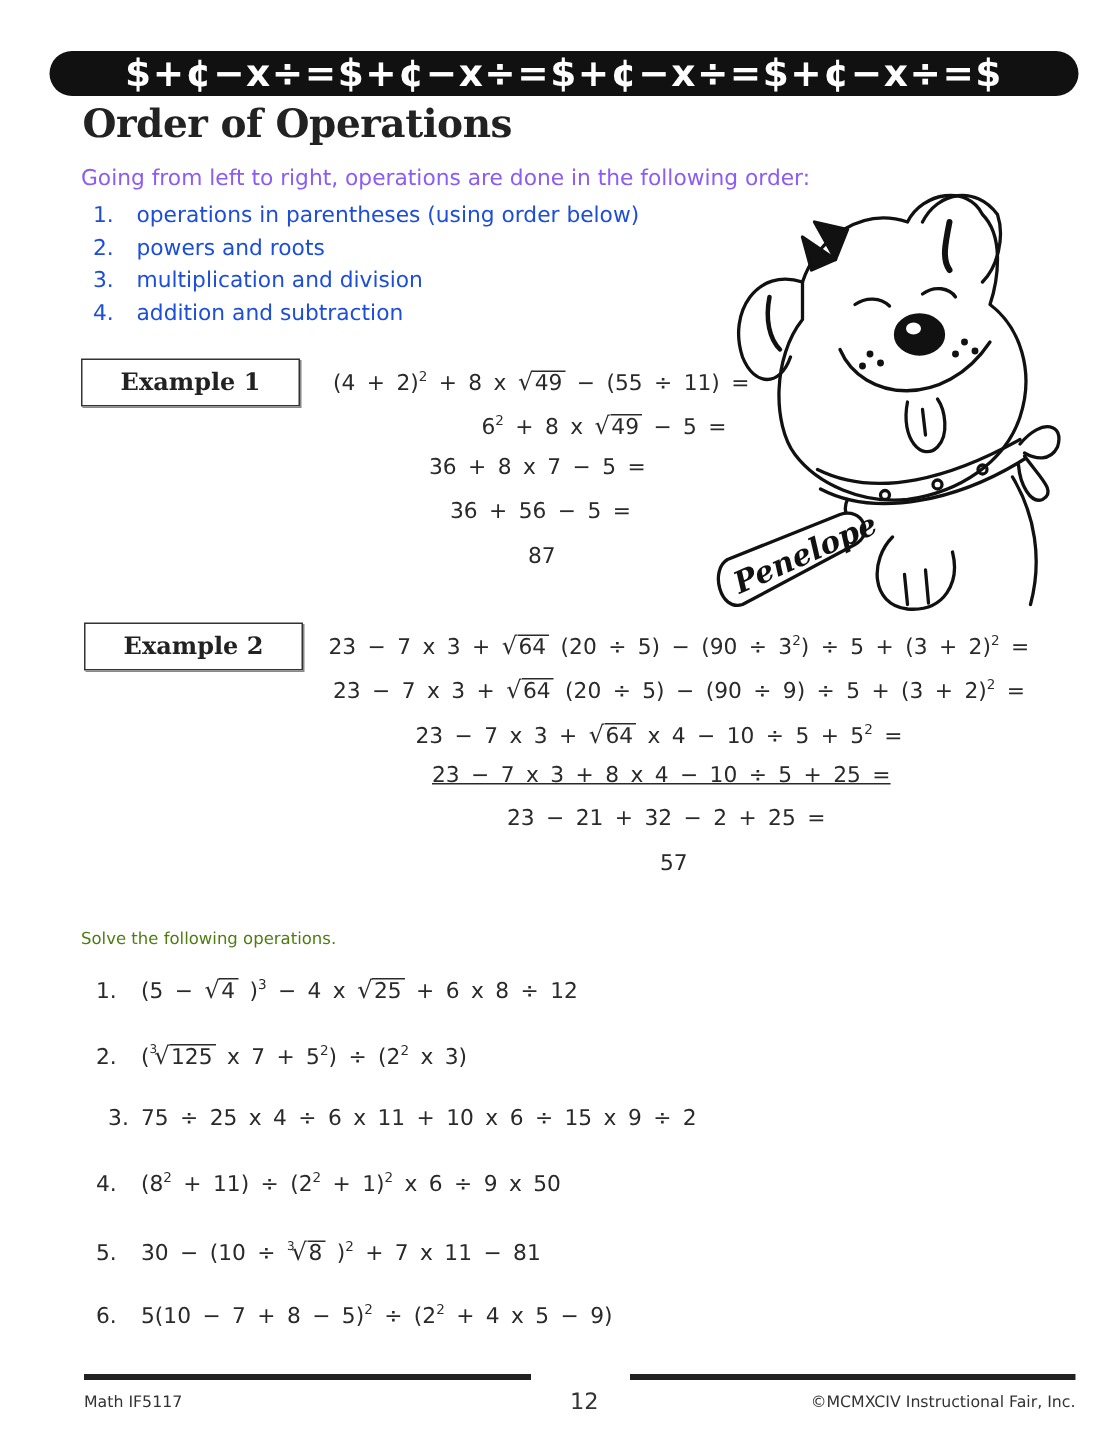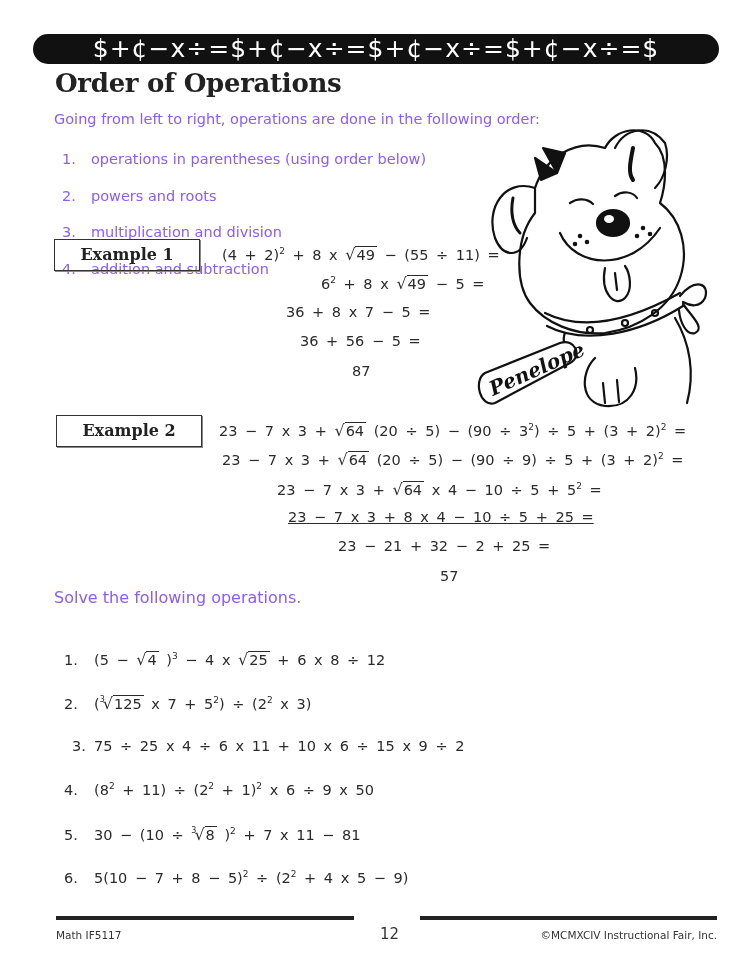--- a/index.html
+++ b/index.html
@@ -1,33 +1,33 @@
 <!DOCTYPE html>
 <html><head>
 <meta charset="utf-8">
 <style>
   html, body { margin:0; padding:0; }
   body { width:745px; height:970px; background:#ffffff; position:relative; overflow:hidden;
          font-family:"DejaVu Sans", sans-serif; color:#1e1e1e; }
   .banner { position:absolute; left:33px; top:34px; width:686px; height:30px; background:#111;
-            border-radius:15px; color:#fff; font-family:"DejaVu Sans", sans-serif; font-weight:normal;
+            border-radius:15px; color:#fff; font-family:"DejaVu Sans", sans-serif; font-weight:bold;
             font-size:25px; line-height:30px; text-align:center; letter-spacing:1px; white-space:nowrap; overflow:hidden; }
   .title { position:absolute; left:55px; top:68px; font-family:"DejaVu Serif", serif; font-weight:bold;
            font-size:26px; color:#222; letter-spacing:-0.3px; }
   .intro { position:absolute; left:54px; top:111px; font-size:14.5px; color:#8b5cf6; }
   .order-list { position:absolute; left:62px; top:134px; margin:0; padding:0; list-style:none; }
-  .order-list li { font-size:14.5px; line-height:21.5px; color:#8b5cf6;margin-top:15px; }
+  .order-list li { font-size:14.5px; line-height:21.5px; color:#1d4ed8; }
   .order-list .num { display:inline-block; width:29px; }
   .exbox { position:absolute; width:144px; height:30px; border:1.5px solid #333;
            box-shadow:1px 1px 0 #888; font-family:"DejaVu Serif", serif; font-weight:bold; font-size:16px;
            line-height:30px; text-align:center; color:#222; }
   .eq { position:absolute; font-size:14.5px; color:#2a2a2a; white-space:nowrap; text-align:center; word-spacing:3px; }
   .rad { border-top:1.3px solid #2a2a2a; padding:0 2px 0 1px; }
   .rsign { font-size:16px; }
-  .prob-head { position:absolute; left:54px; top:588px; font-size:16px; color:#8b5cf6; }
+  .prob-head { position:absolute; left:54px; top:619px; font-size:11px; color:#4d7c0f; }
   .prob { position:absolute; left:64px; font-size:14.5px; color:#2a2a2a; white-space:nowrap; word-spacing:3px; }
   .prob .pn { display:inline-block; width:30px; }
   .footrule { position:absolute; top:916px; height:4px; background:#222; }
   .foot { position:absolute; top:929px; font-size:10.5px; color:#333; }
   .pagenum { position:absolute; top:925px; left:380px; font-size:15px; color:#333; }
   .dog { position:absolute; left:465px; top:118px; width:250px; height:290px; }
   sup { font-size:9px; vertical-align:6px; line-height:0; }
   .idx { font-size:8px; vertical-align:7px; margin-right:-2px; }
 </style>
 </head>

